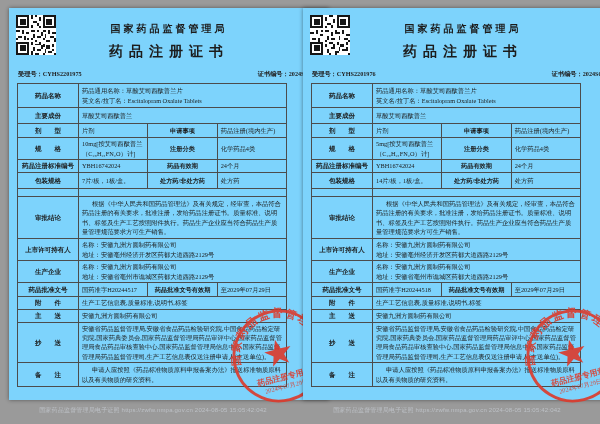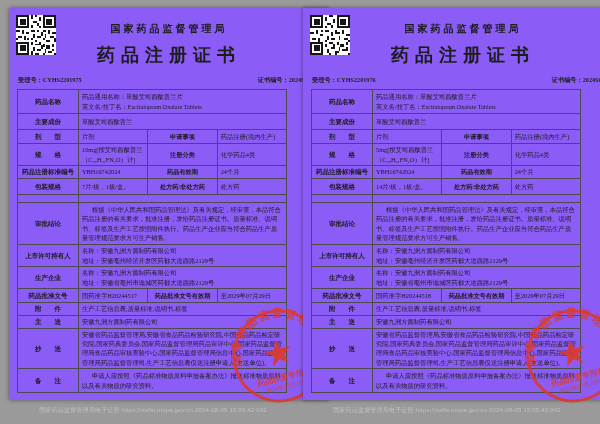--- a/index.html
+++ b/index.html
@@ -2,28 +2,28 @@
 <html><head>
 <meta charset="utf-8">
 <style>
   html,body{margin:0;padding:0;}
   body{
     width:600px;height:424px;background:#9a9a9a;position:relative;
     font-family:"Liberation Serif","DejaVu Serif",serif;color:#1c1c1c;
     -webkit-font-smoothing:antialiased;
   }
   .page{
-    position:absolute;top:8px;width:320px;height:392px;background:#8b5cf6;
+    position:absolute;top:8px;width:320px;height:392px;background:#7dd3fc;
     box-shadow:0 0 4px rgba(0,0,0,.45);
   }
   .page.p0{left:9px}
   .page.p1{left:303px}
   .qr{position:absolute;top:7px;left:7px;width:40px;height:40px;background:#fff;}
   .org{text-align:center;padding-top:14px;font-size:10px;font-weight:bold;letter-spacing:3px;}
-  .title{text-align:center;margin-top:7px;font-size:18px;font-weight:bold;letter-spacing:6px;}
+  .title{text-align:center;margin-top:7px;font-size:14px;font-weight:bold;letter-spacing:6px;}
   .accept{display:flex;justify-content:space-between;align-items:flex-end;
     padding:9px 9px 2px 9px;font-size:6.2px;font-weight:bold;color:#222;}
   table.tbl{width:270px;margin:2px 8px 0 8px;border-collapse:collapse;table-layout:fixed;
     font-size:6.3px;line-height:1.5;}
   .tbl td{border:1px solid #4c4c4c;padding:1px 3px;vertical-align:middle;overflow:hidden;}
   .tbl{border:1.2px solid #333;}
   td.lbl{width:56px;text-align:center;font-weight:bold;font-size:6.5px;padding:1px 2px;}
   td.l2{width:58px;text-align:center;font-weight:bold;font-size:6.2px;padding:1px 2px;}
   td.val{text-align:left;}
   .indent{text-indent:10px;}

